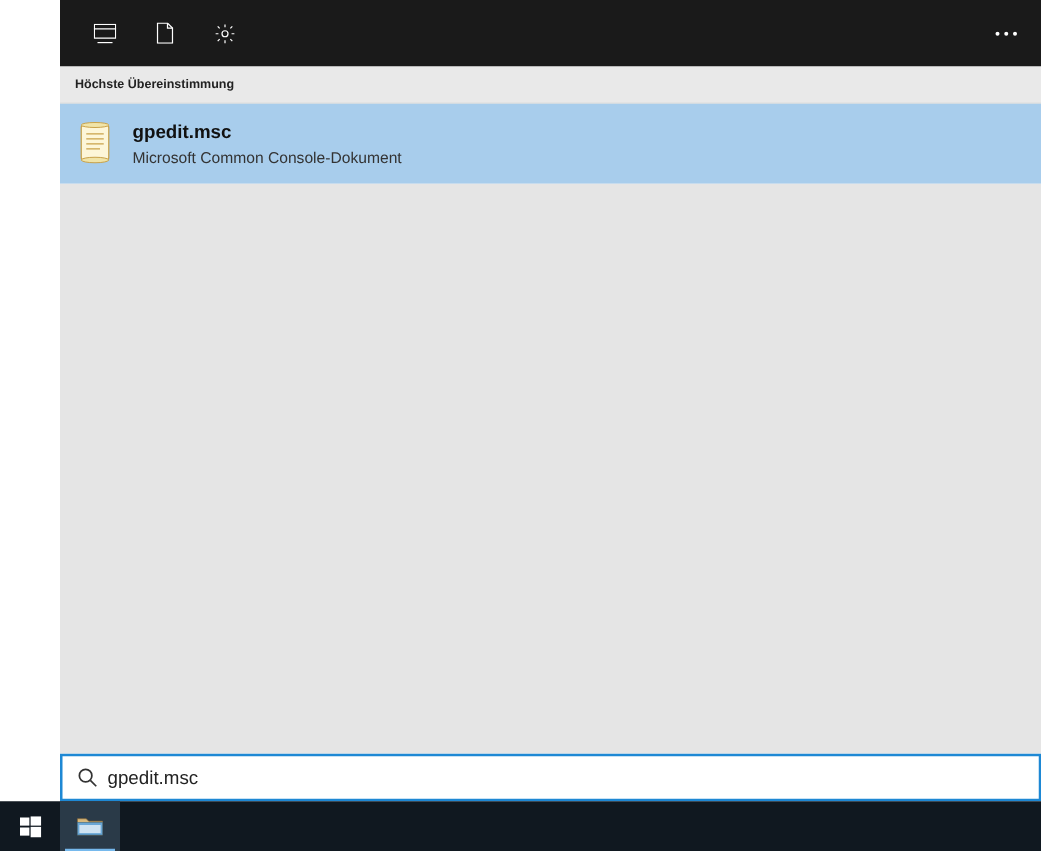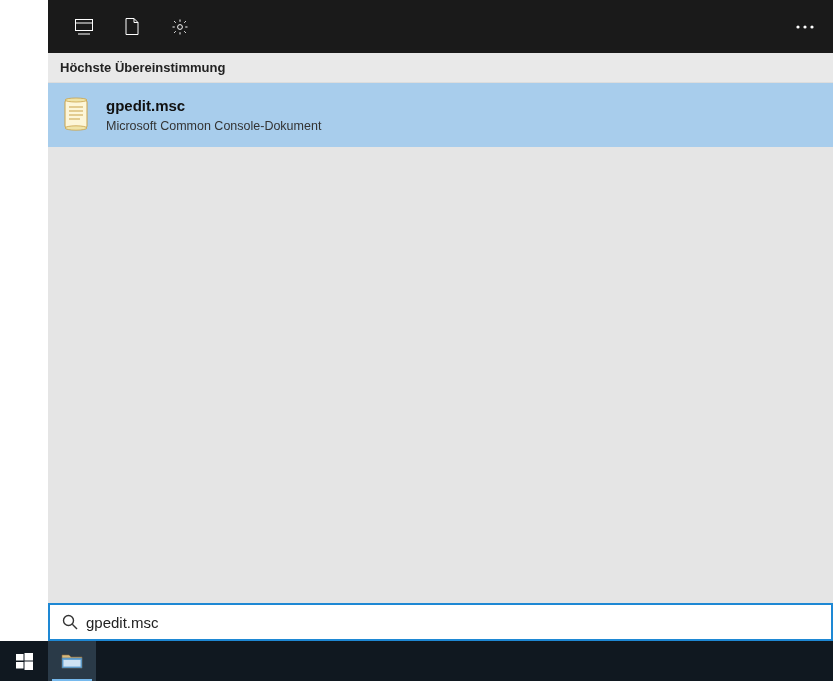--- a/index.html
+++ b/index.html
@@ -5,21 +5,21 @@
   * { box-sizing: border-box; margin: 0; padding: 0; }
   html, body { width: 833px; height: 681px; font-family: "Segoe UI", Arial, sans-serif; background: #fff; overflow: hidden; }
   .outer { position: relative; width: 833px; height: 681px; background: #fff; }
   .left-strip { position: absolute; left: 0; top: 0; width: 48px; height: 641px; background: #fff; }
   .search-panel { position: absolute; left: 48px; top: 0; width: 785px; height: 641px; display: flex; flex-direction: column; }
   .panel-header { position: relative; height: 53px; background: #1a1a1a; display: flex; align-items: center; padding-left: 12px; }
   .panel-header .hicon { width: 48px; height: 53px; display: flex; align-items: center; justify-content: center; cursor: pointer; }
   .panel-header .hicon svg { stroke: #fff; fill: none; }
   .more { position: absolute; right: 8px; top: 0; height: 53px; width: 40px; display:flex; align-items:center; justify-content:center; cursor:pointer;}
   .more svg { fill:#fff; }
-  .section-label { height: 30px; background: #e9e9e9; font-size: 13px; font-weight: 600; color: #222; display: flex; align-items: center; padding-left: 12px; border-bottom: 1px solid #ddd;}
+  .section-label { height: 30px; background: #e9e9e9; font-size: 10px; font-weight: 600; color: #222; display: flex; align-items: center; padding-left: 12px; border-bottom: 1px solid #ddd;}
   .result { height: 64px; background: #a8cdec; display:flex; align-items:center; padding-left:8px; cursor:pointer;}
   .result .file-icon { width:40px; height:40px; margin-right:10px; display:flex; align-items:center; justify-content:center; }
   .result .texts { display:flex; flex-direction:column; }
   .result .title { font-size:15px; font-weight:600; color:#111; line-height:1.3;}
   .result .subtitle { font-size:12.5px; color:#333; line-height:1.3; margin-top:2px;}
   .filler { flex:1; background:#e5e5e5; }
   .search-box { height: 38px; background:#fff; border:2px solid #1e88d4; display:flex; align-items:center; padding-left:6px; }
   .search-box .sicon { width:28px; display:flex; align-items:center; justify-content:center; }
   .search-box input { flex:1; border:none; outline:none; font-size:15px; color:#222; height:100%; background:transparent; padding-left:2px; font-family: inherit; }
   .taskbar { position:absolute; left:0; bottom:0; width:833px; height:40px; background:#101820; display:flex; align-items:stretch; }

